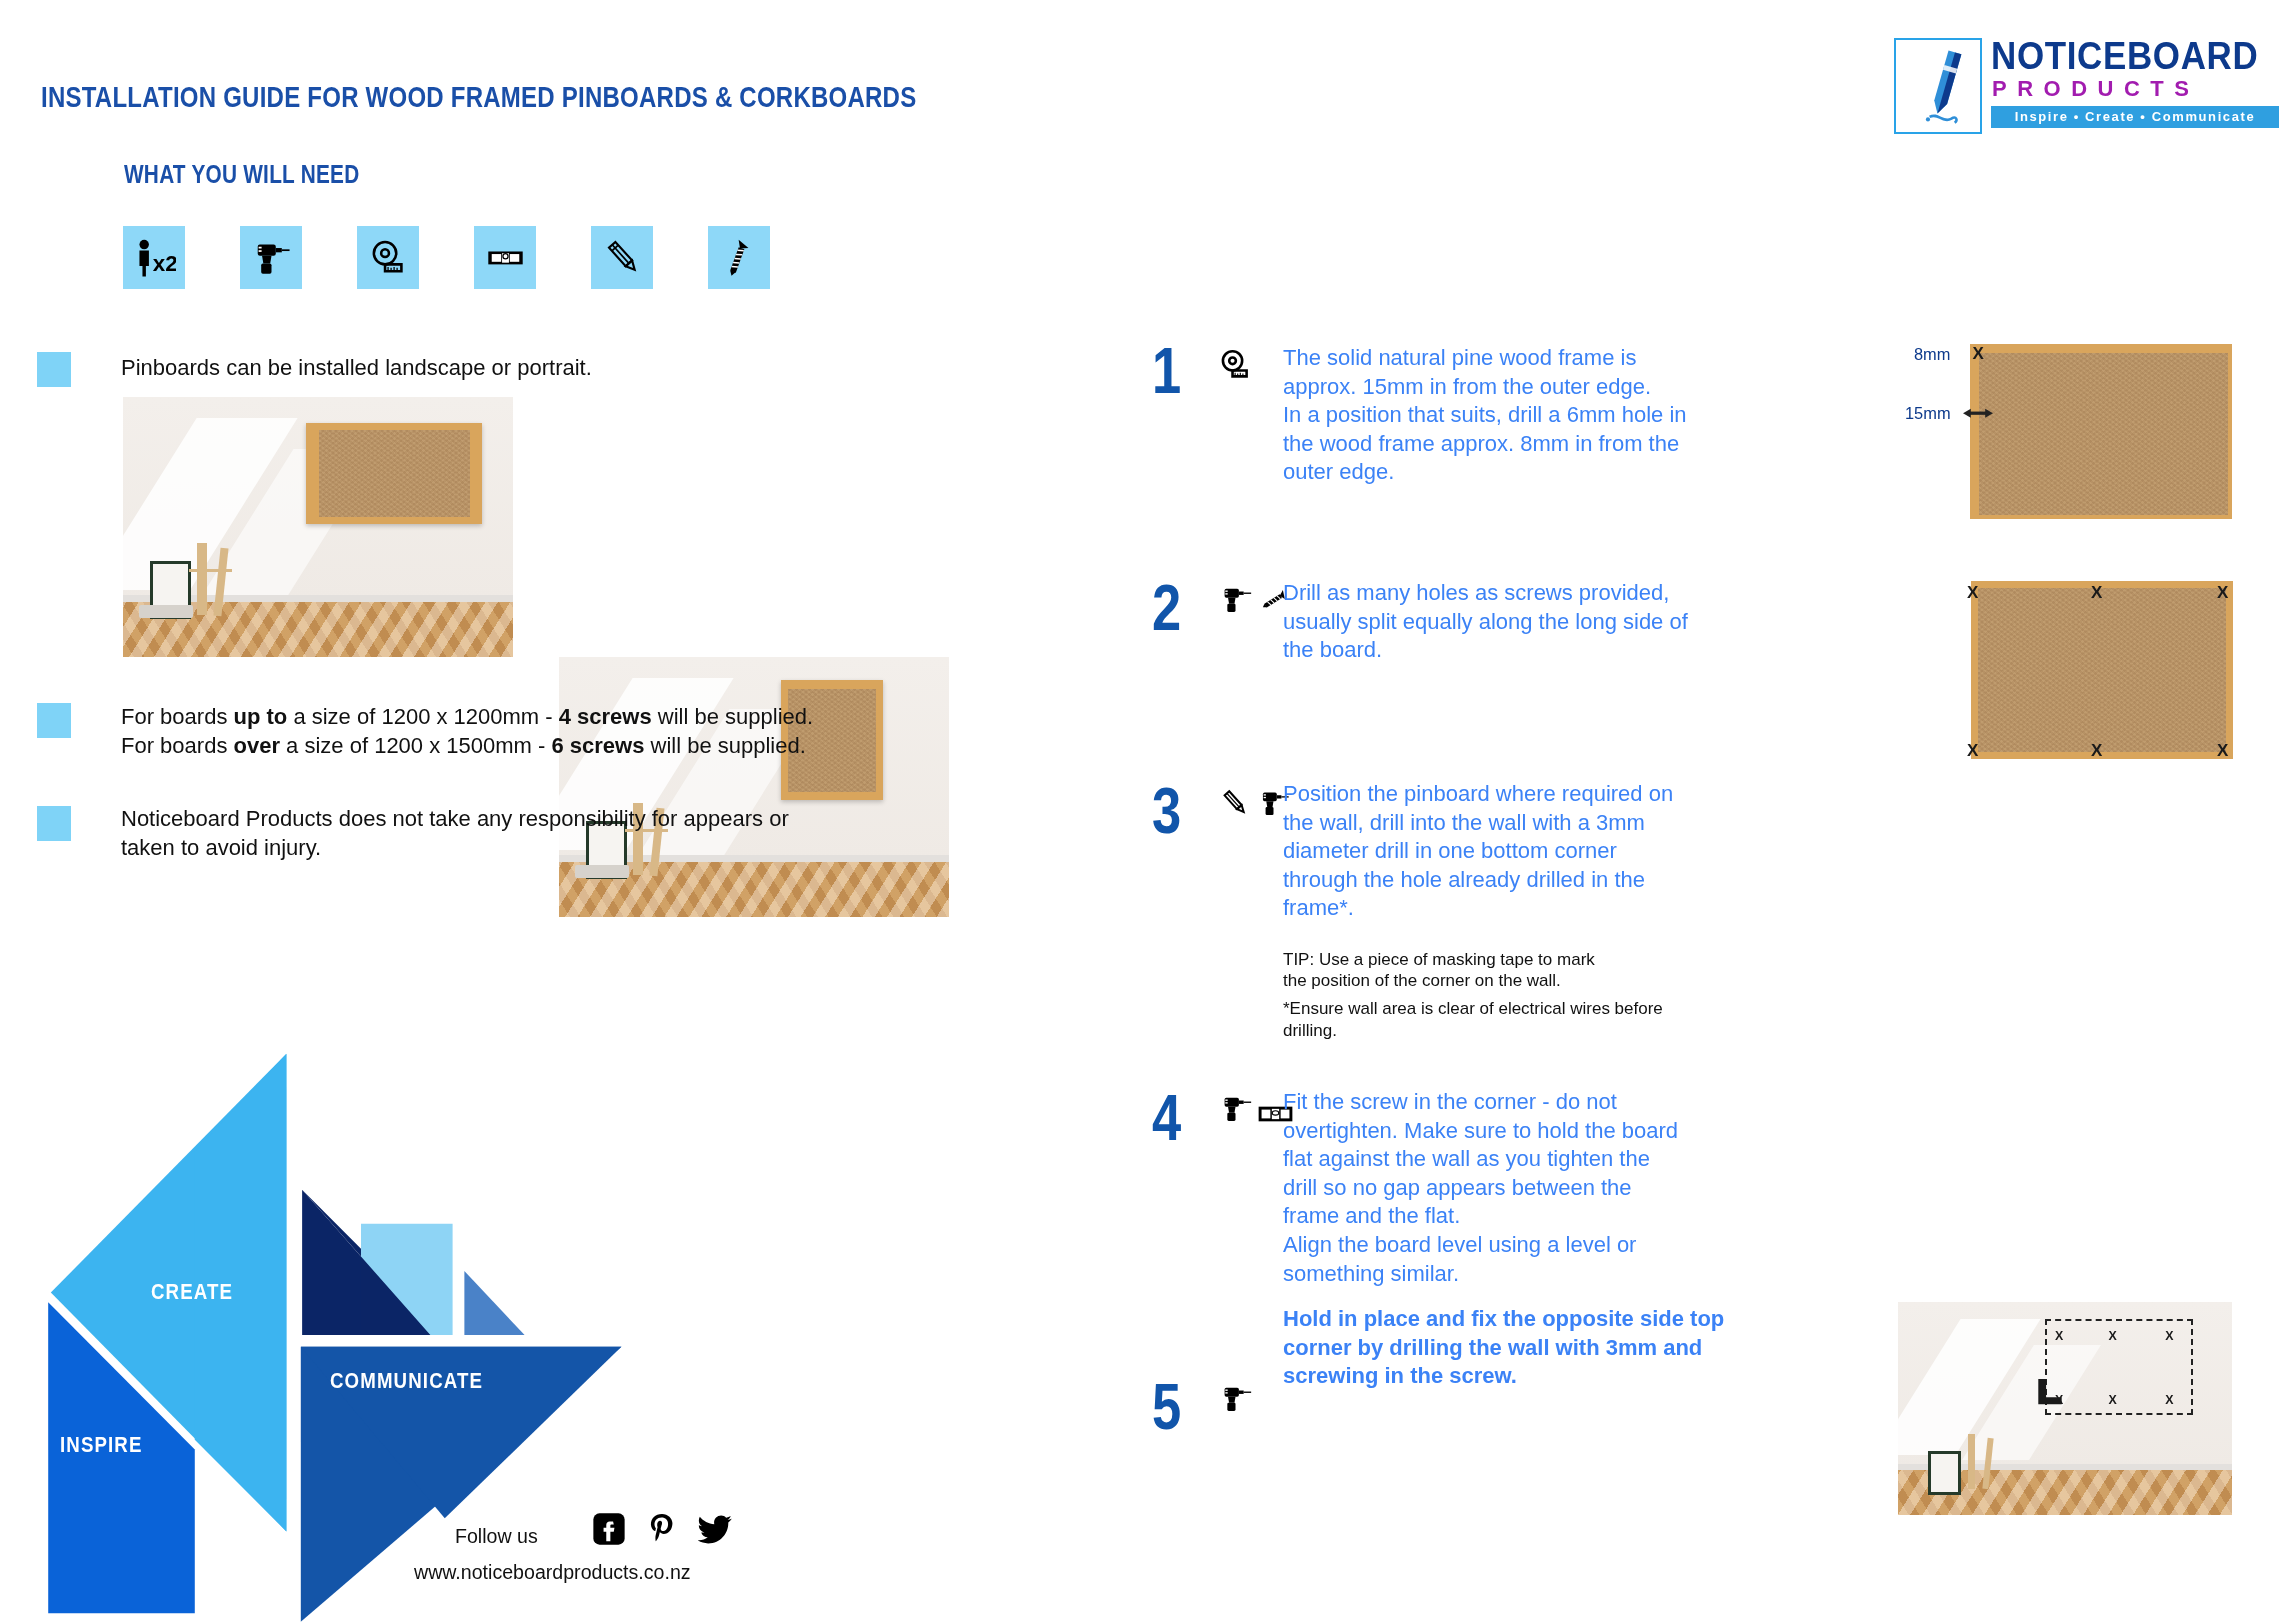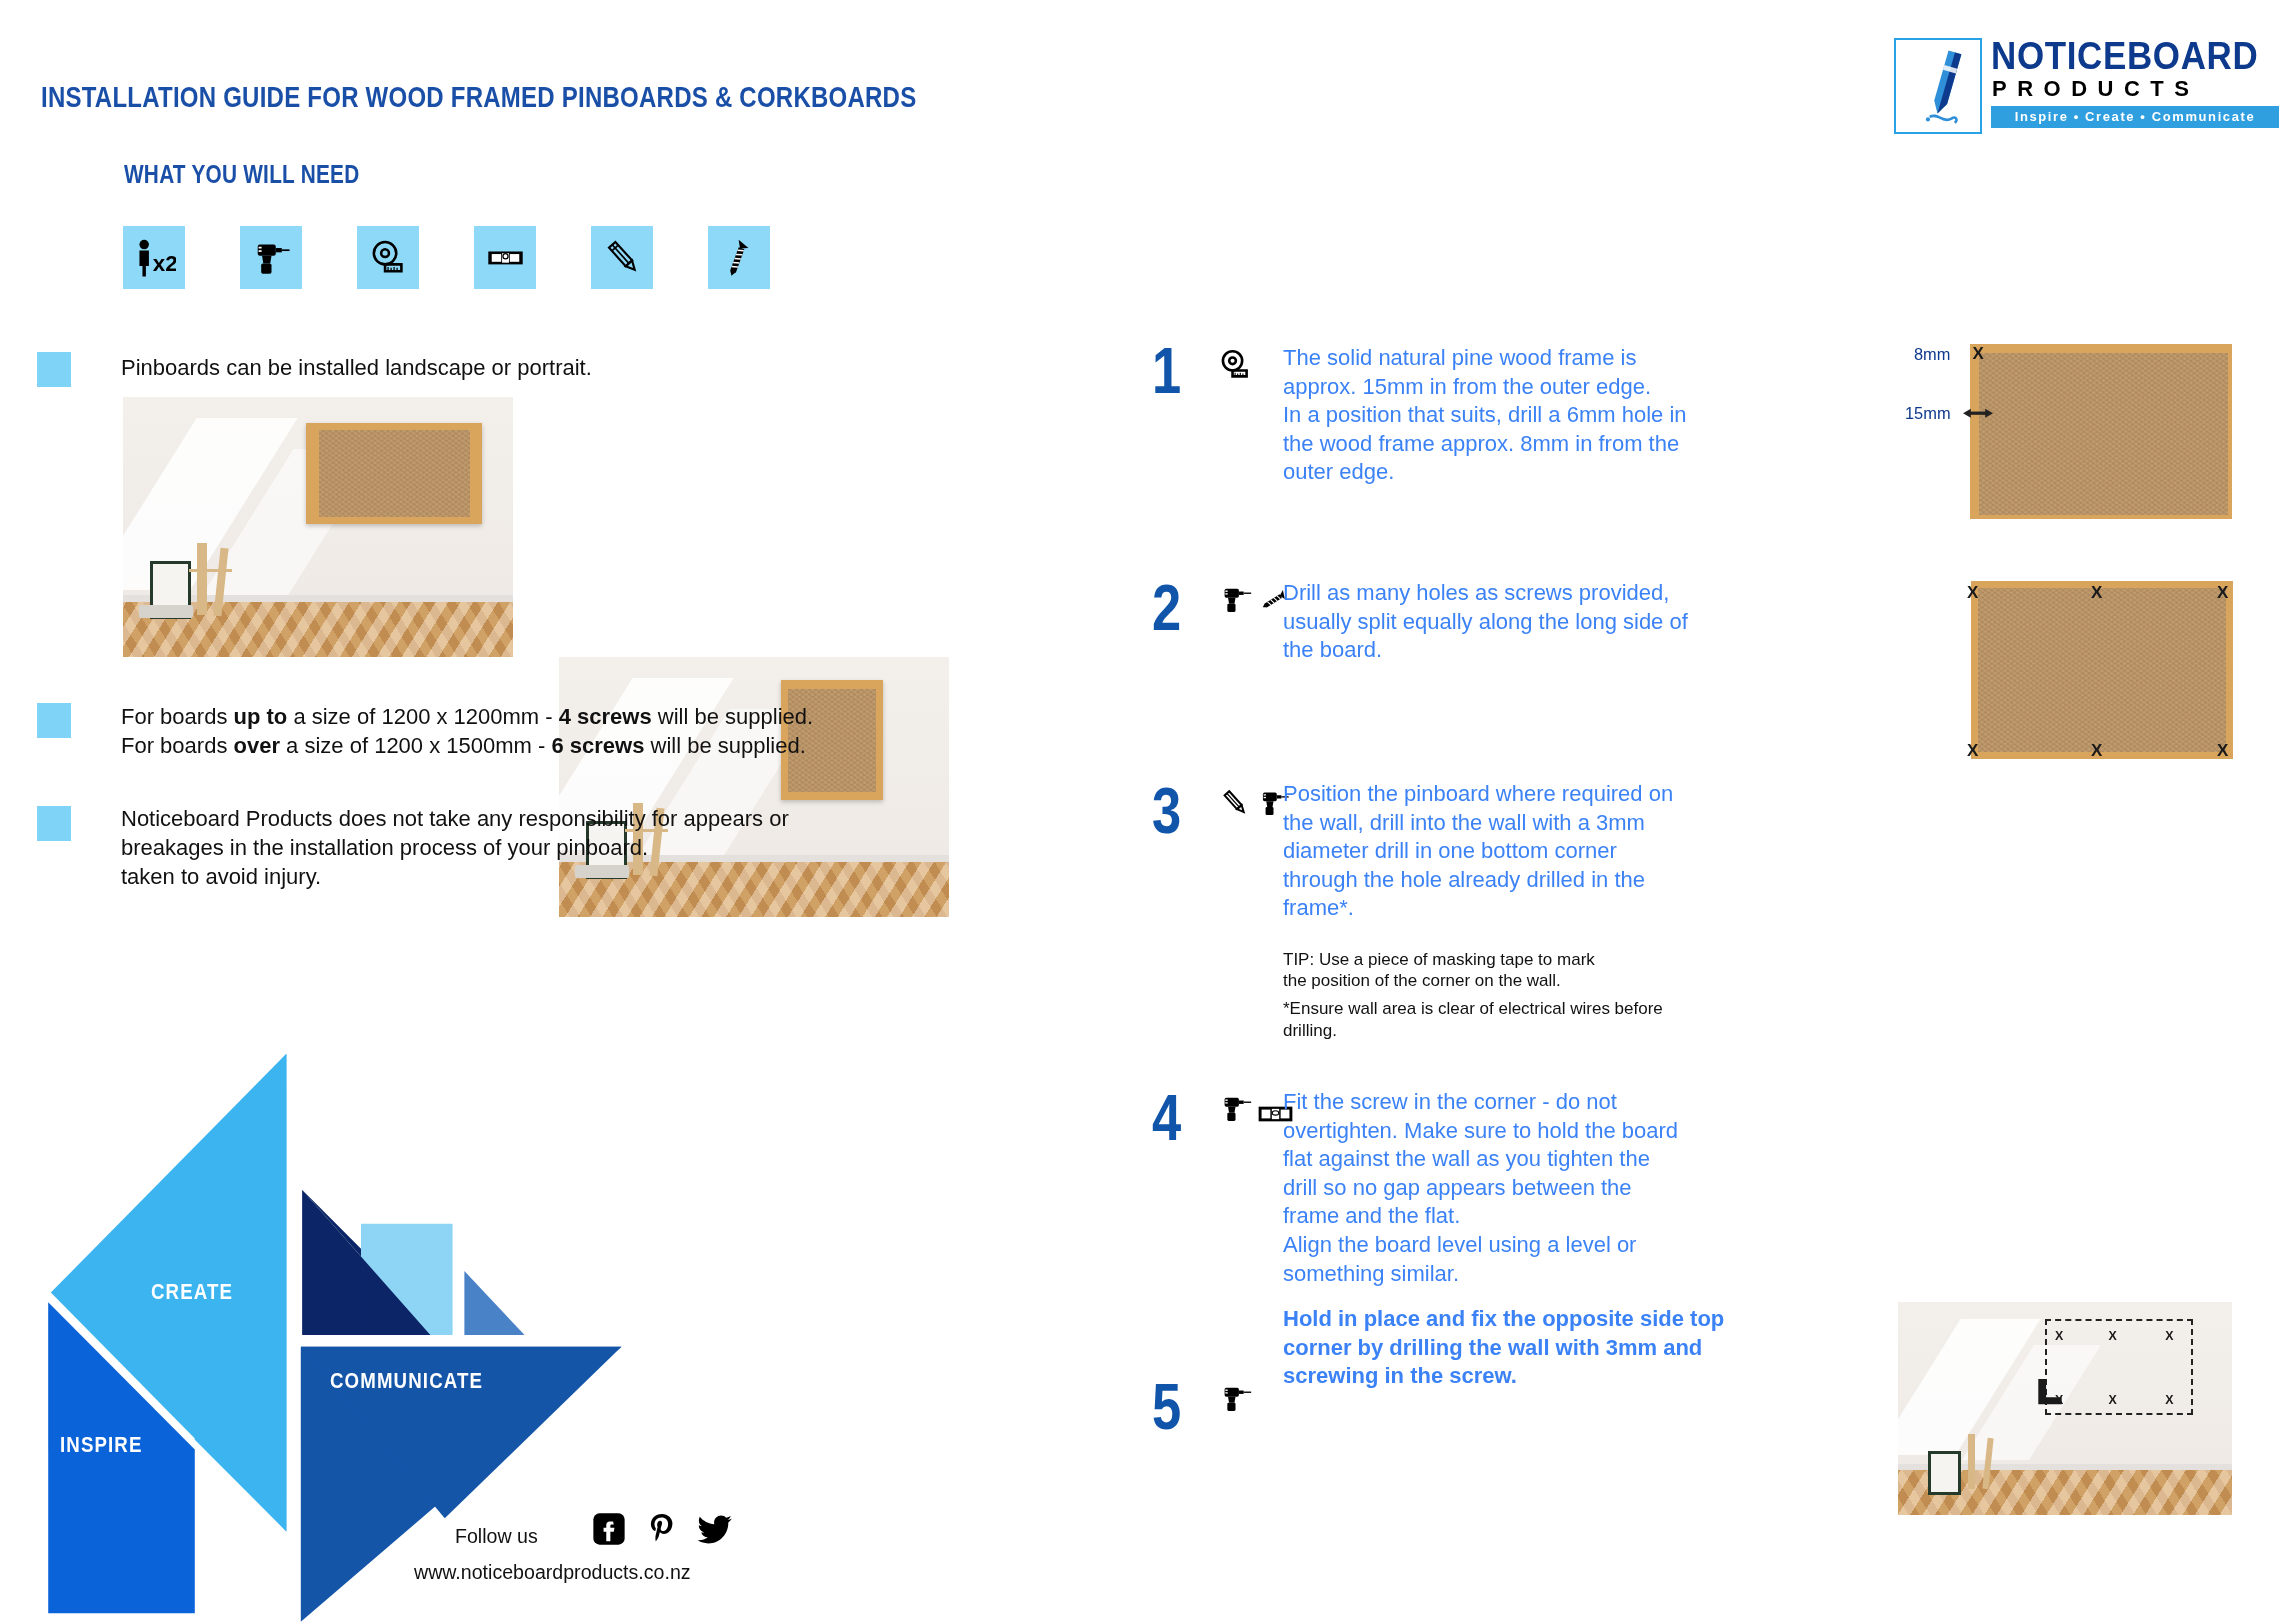--- a/index.html
+++ b/index.html
@@ -17,21 +17,21 @@
              white-space:nowrap;}
 
   
   .logo-wrap{left:1894px;top:38px;width:393px;height:98px;}
   .logo-box{position:absolute;left:0;top:0;width:84px;height:92px;
             border:2.6px solid #29a3e8;background:#fff;}
   .logo-name{position:absolute;left:97px;top:-2.6px;font-size:38px;font-weight:bold;
              color:#0d3a8c;letter-spacing:0.7px;transform:scaleX(.92);
              transform-origin:left center;white-space:nowrap;}
   .logo-prod{position:absolute;left:98px;top:38px;font-size:22px;font-weight:bold;
-             color:#000000;letter-spacing:10.5px;white-space:nowrap;}
+             color:#a21caf;letter-spacing:10.5px;white-space:nowrap;}
   .logo-tag{position:absolute;left:97px;top:68px;width:288px;height:22px;
             background:#2f9fe0;color:#fff;font-size:13px;font-weight:bold;
             letter-spacing:1.6px;text-align:center;line-height:22px;}
 
   
   .tool{width:62px;height:63px;background:#8ed8f8;display:flex;
         align-items:center;justify-content:center;}
   .tool svg{width:43px;height:43px;}
 
   
@@ -219,21 +219,20 @@
     <span>For boards </span><b>up to</b><span> a size of 1200 x 1200mm - </span><b>4 screws</b><span> will be supplied.</span>
   </div>
   <div>
     <span>For boards </span><b>over</b><span> a size of 1200 x 1500mm - </span><b>6 screws</b><span> will be supplied.</span>
   </div>
 </div>
 
 <div class="abs bullet" style="left:37px;top:806px;"></div>
 <div class="abs body-text" style="left:121px;top:804px;white-space:nowrap;">
   <div>Noticeboard Products does not take any responsibility for appears or</div>
-  <div>breakages in the installation process of your pinboard.</div>
   <div>taken to avoid injury.</div>
 </div>
 
 <svg class="abs" style="left:39px;top:1021px;" width="661" height="602" viewBox="0 0 1010 920">
 
   <polygon points="378,50 378,780 18,415" fill="#3cb4f0"></polygon>
   <polygon points="378,50 378,780 238,640 238,200" fill="#3cb4f0"></polygon>
 
   <polygon points="14,430 238,655 238,905 14,905" fill="#0a63d8"></polygon>
 

